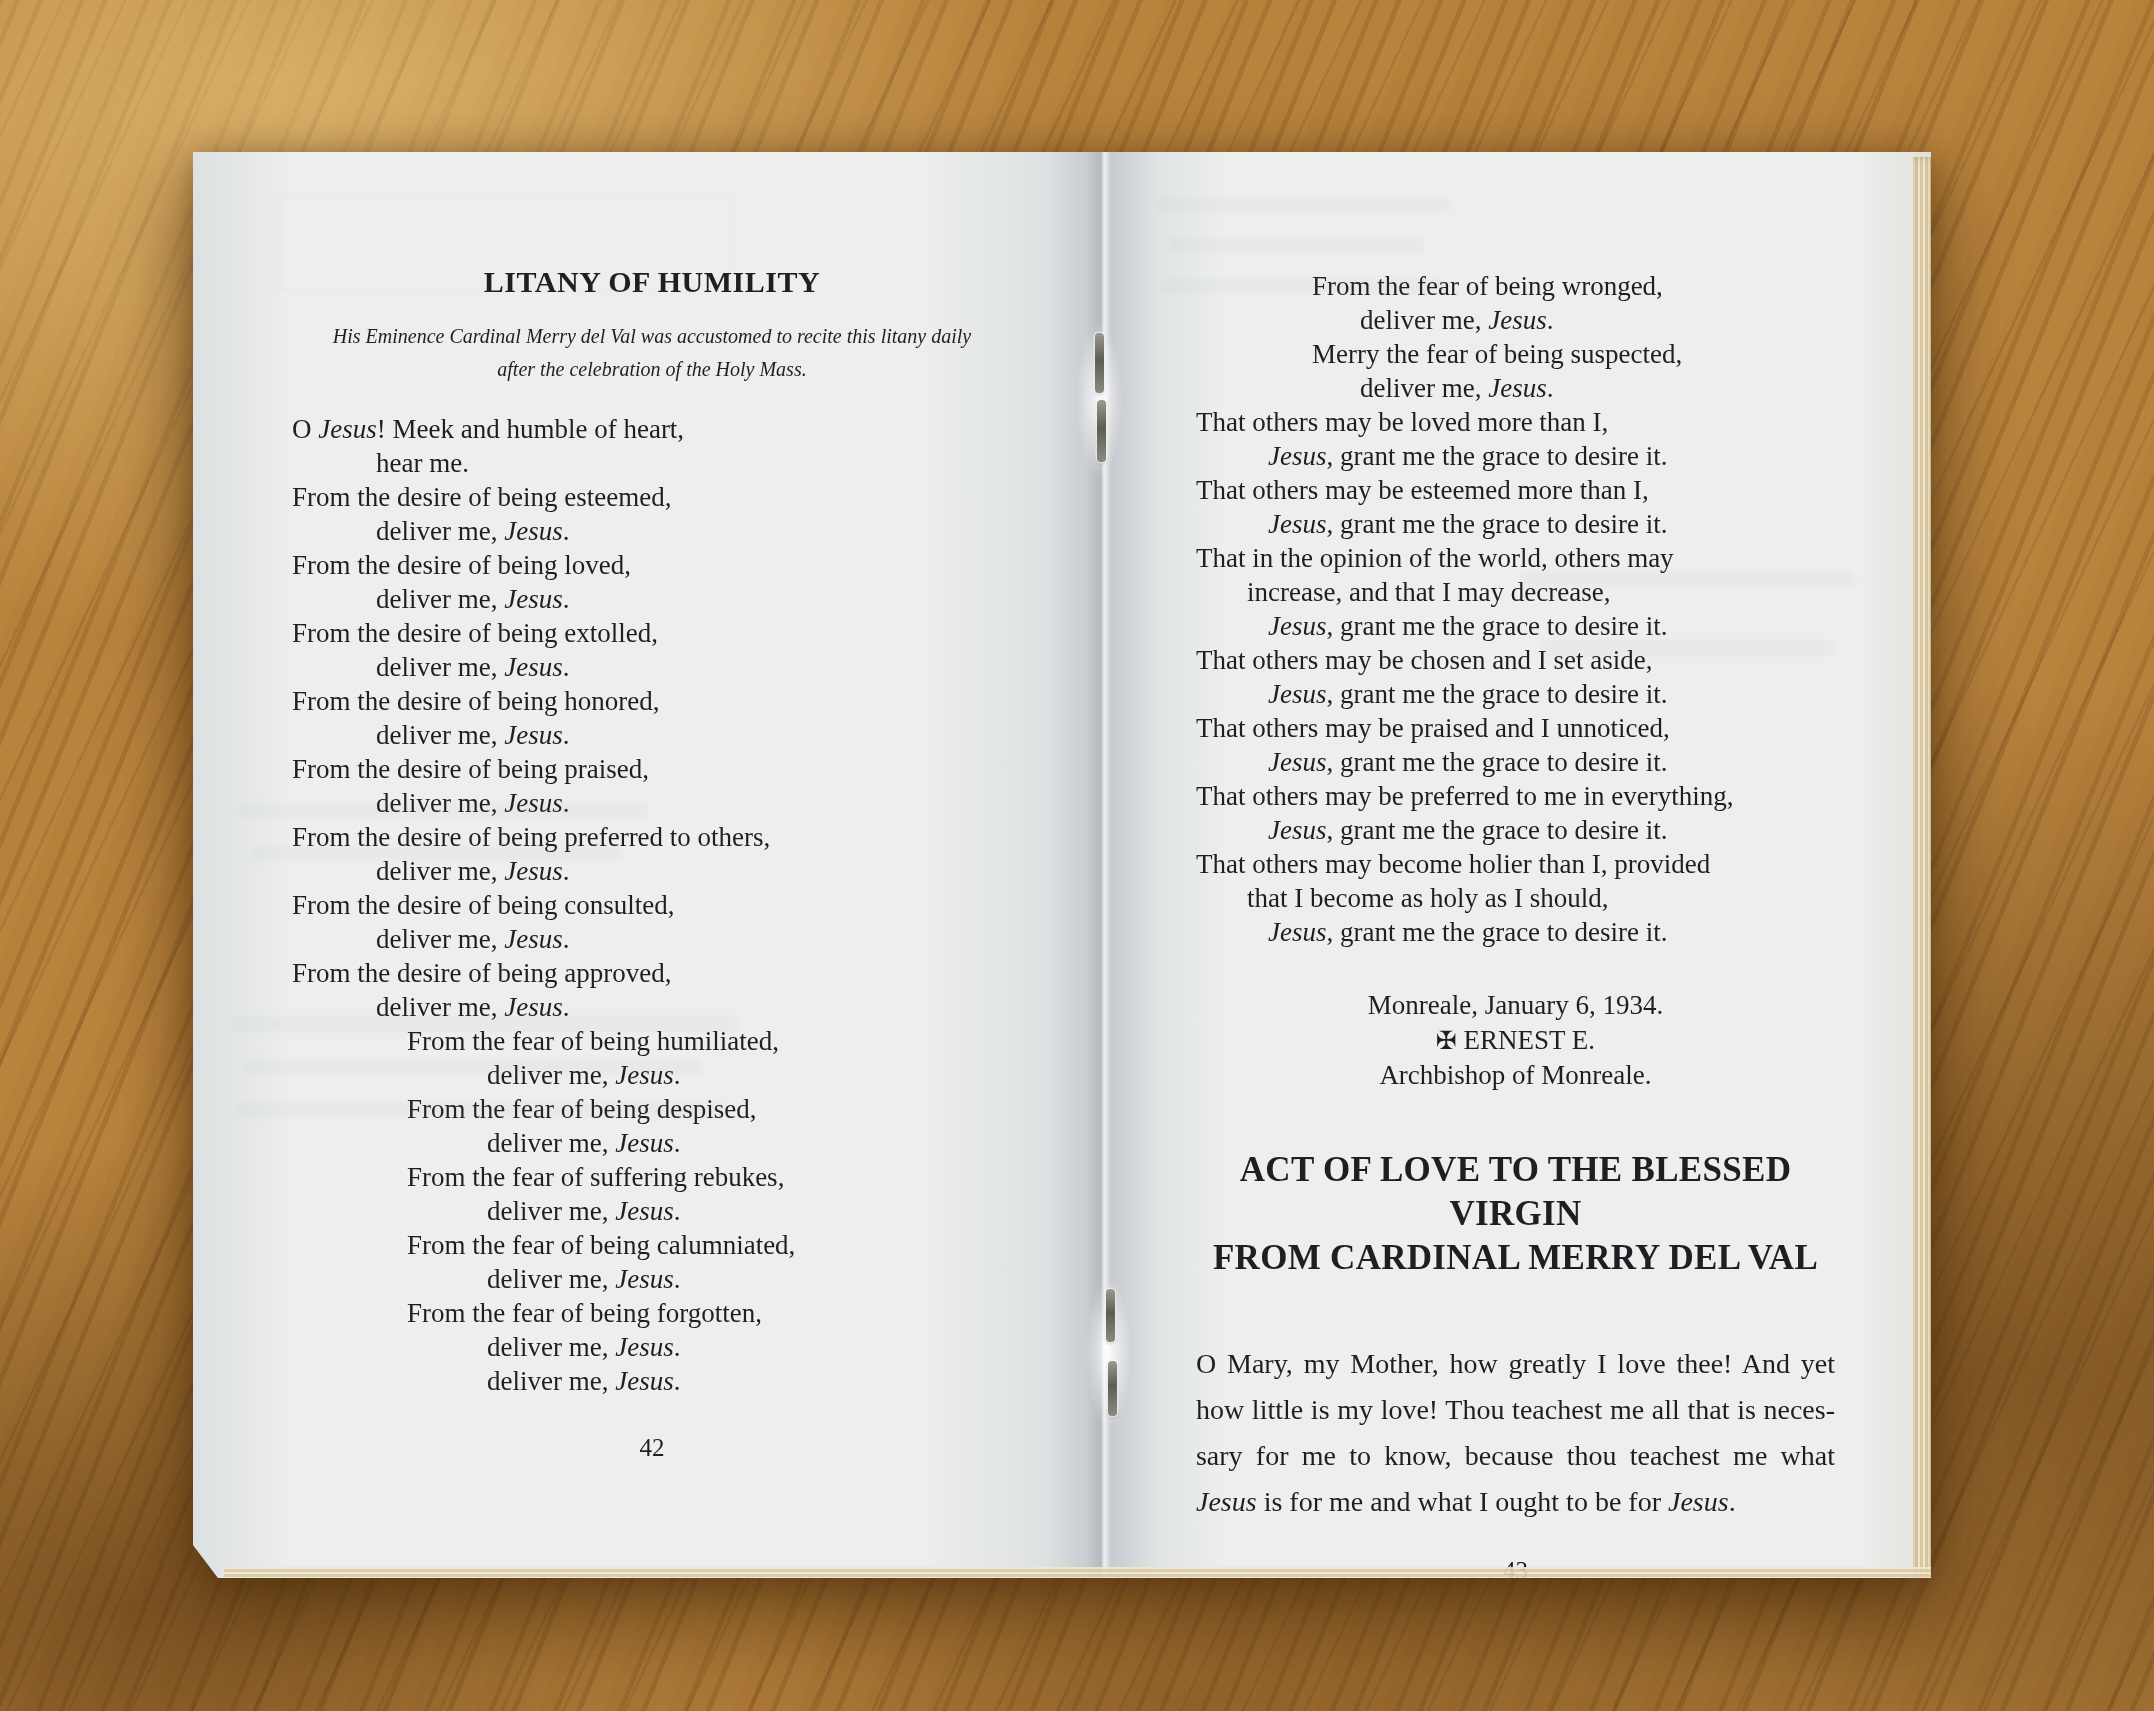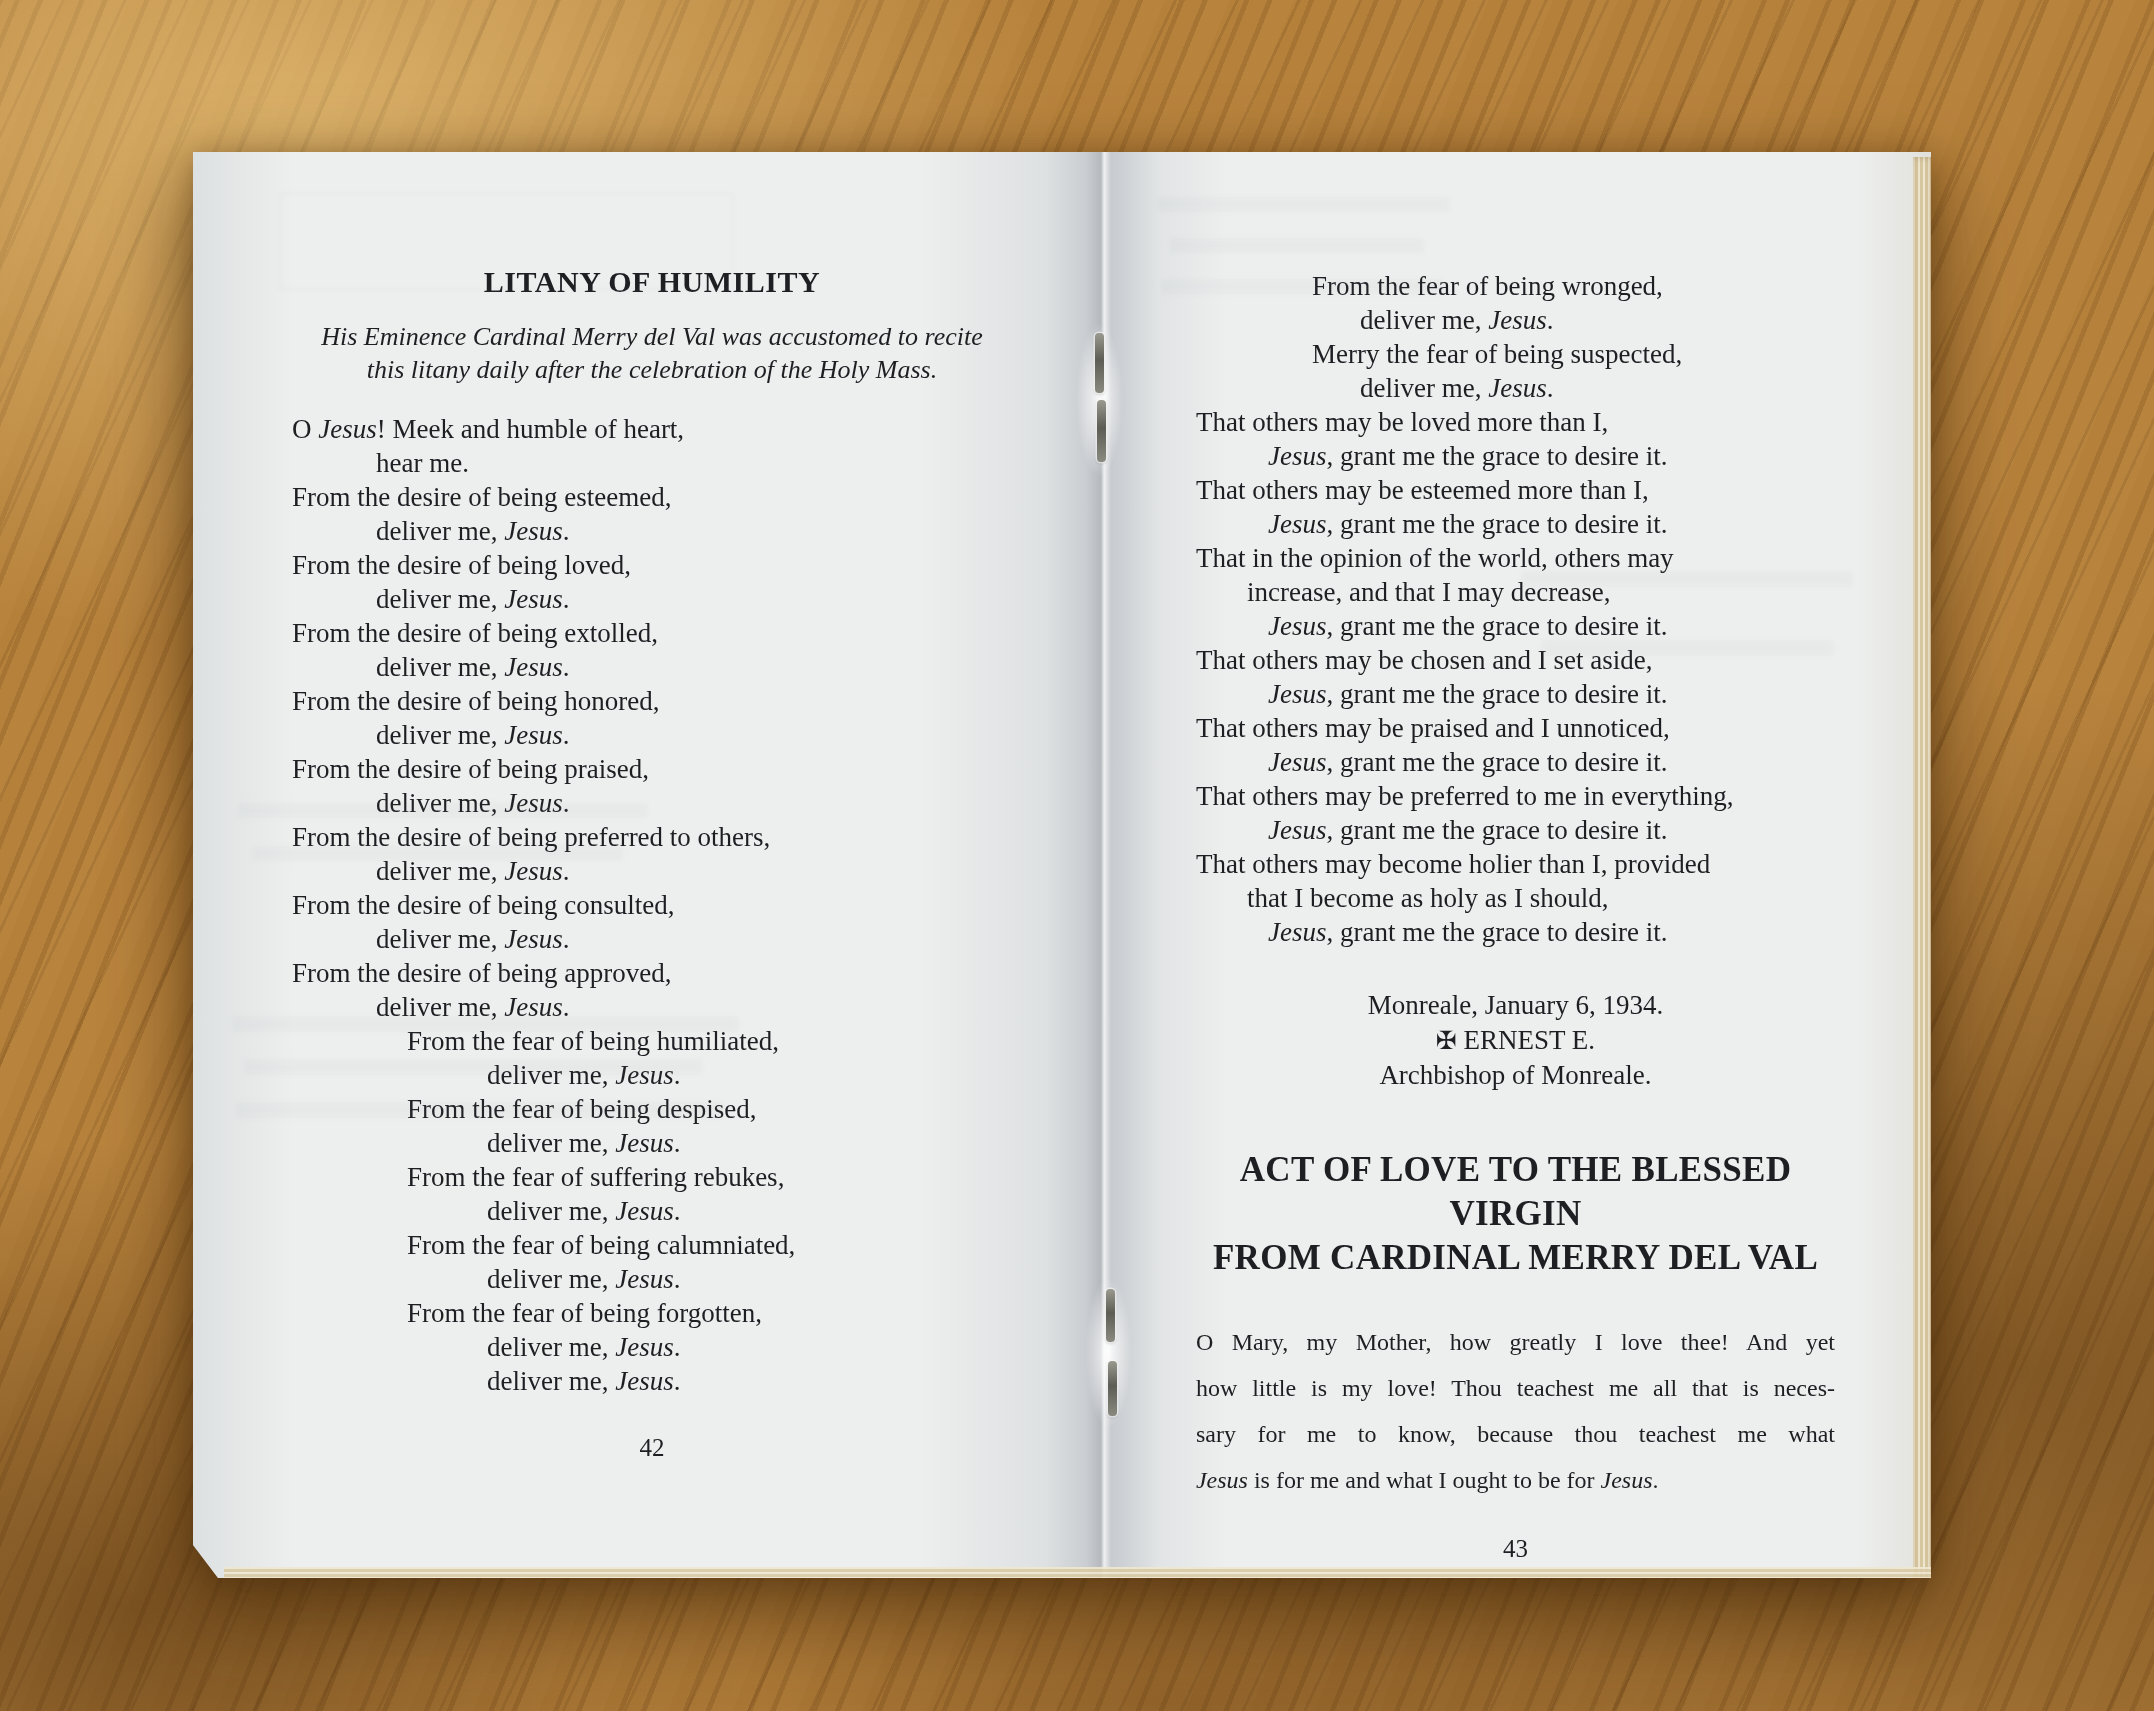--- a/index.html
+++ b/index.html
@@ -41,37 +41,37 @@
     background:linear-gradient(to right, rgba(118,123,134,0) 0%, rgba(118,123,134,.15) 36%,
       rgba(92,97,110,.28) 49%, rgba(255,255,255,.55) 52%, rgba(118,123,134,.18) 58%,
       rgba(118,123,134,0) 100%);pointer-events:none;}
   .edge-right{position:absolute;right:0;top:4.9px;bottom:0;width:17.6px;
     background:repeating-linear-gradient(to right,#efe7cf 0 2.4px,#d8c8a2 2.4px 4.9px);
     box-shadow:inset 0 0 7.8px rgba(120,90,40,.35);}
   .edge-bottom{position:absolute;left:31px;right:0;bottom:0;height:10.7px;opacity:.9;
     background:repeating-linear-gradient(to bottom,#efe7cf 0 2.5px,#d9caa5 2.5px 5px);}
   .title{font-size:30px;line-height:41px;font-weight:700;letter-spacing:0.5px;
     text-align:center;margin:0 0 17.6px 0;}
-  .subtitle{font-style:italic;font-size:26px;line-height:33px;text-align:center;
+  .subtitle{font-style:italic;font-size:20px;line-height:33px;text-align:center;
     margin:0 auto 26px auto;max-width:663px;}
   .line{white-space:nowrap;}
   .page-left  .call.i0{margin-left:0}
   .page-left  .resp.i0{margin-left:84px}
   .page-left  .call.i1{margin-left:115px}
   .page-left  .resp.i1{margin-left:195px}
   .page-right .call.i0{margin-left:0}
   .page-right .resp.i0{margin-left:72px}
   .page-right .mid{margin-left:51px}
   .page-right .call.i1{margin-left:116px}
   .page-right .resp.i1{margin-left:164px}
   .attribution{text-align:center;margin-top:39px;font-size:27px;line-height:35px;}
   .cross{font-size:25px;}
   .act-heading{font-size:35px;line-height:44px;font-weight:700;letter-spacing:0.3px;
     text-align:center;margin:55px 0 0 0;}
-  .act-para{margin-top:39px;font-size:24px;line-height:46px;}
+  .act-para{margin-top:61px;font-size:28px;line-height:46px;}
   .para-line{text-align:left;}
   .para-line.just{text-align:justify;text-align-last:justify;}
   .pagenum{text-align:center;font-size:25px;margin-top:33px;}
   .page-right .pagenum{margin-top:29px;}
   .staple{position:absolute;width:8.8px;border-radius:3.9px;z-index:4;
     background:linear-gradient(to bottom,#9a9a90,#5d5d55 45%,#8a8a80);
     box-shadow:0 0 0 1.5px rgba(255,255,255,.6),0 1px 2.9px rgba(40,40,40,.4);}
   .pucker{position:absolute;z-index:3;width:45px;border-radius:50%;
     background:radial-gradient(ellipse at center, rgba(255,255,255,.95), rgba(255,255,255,0) 72%);}
   .ghost{position:absolute;background:#868c96;opacity:.05;filter:blur(2.9px);border-radius:2.9px;pointer-events:none;}

